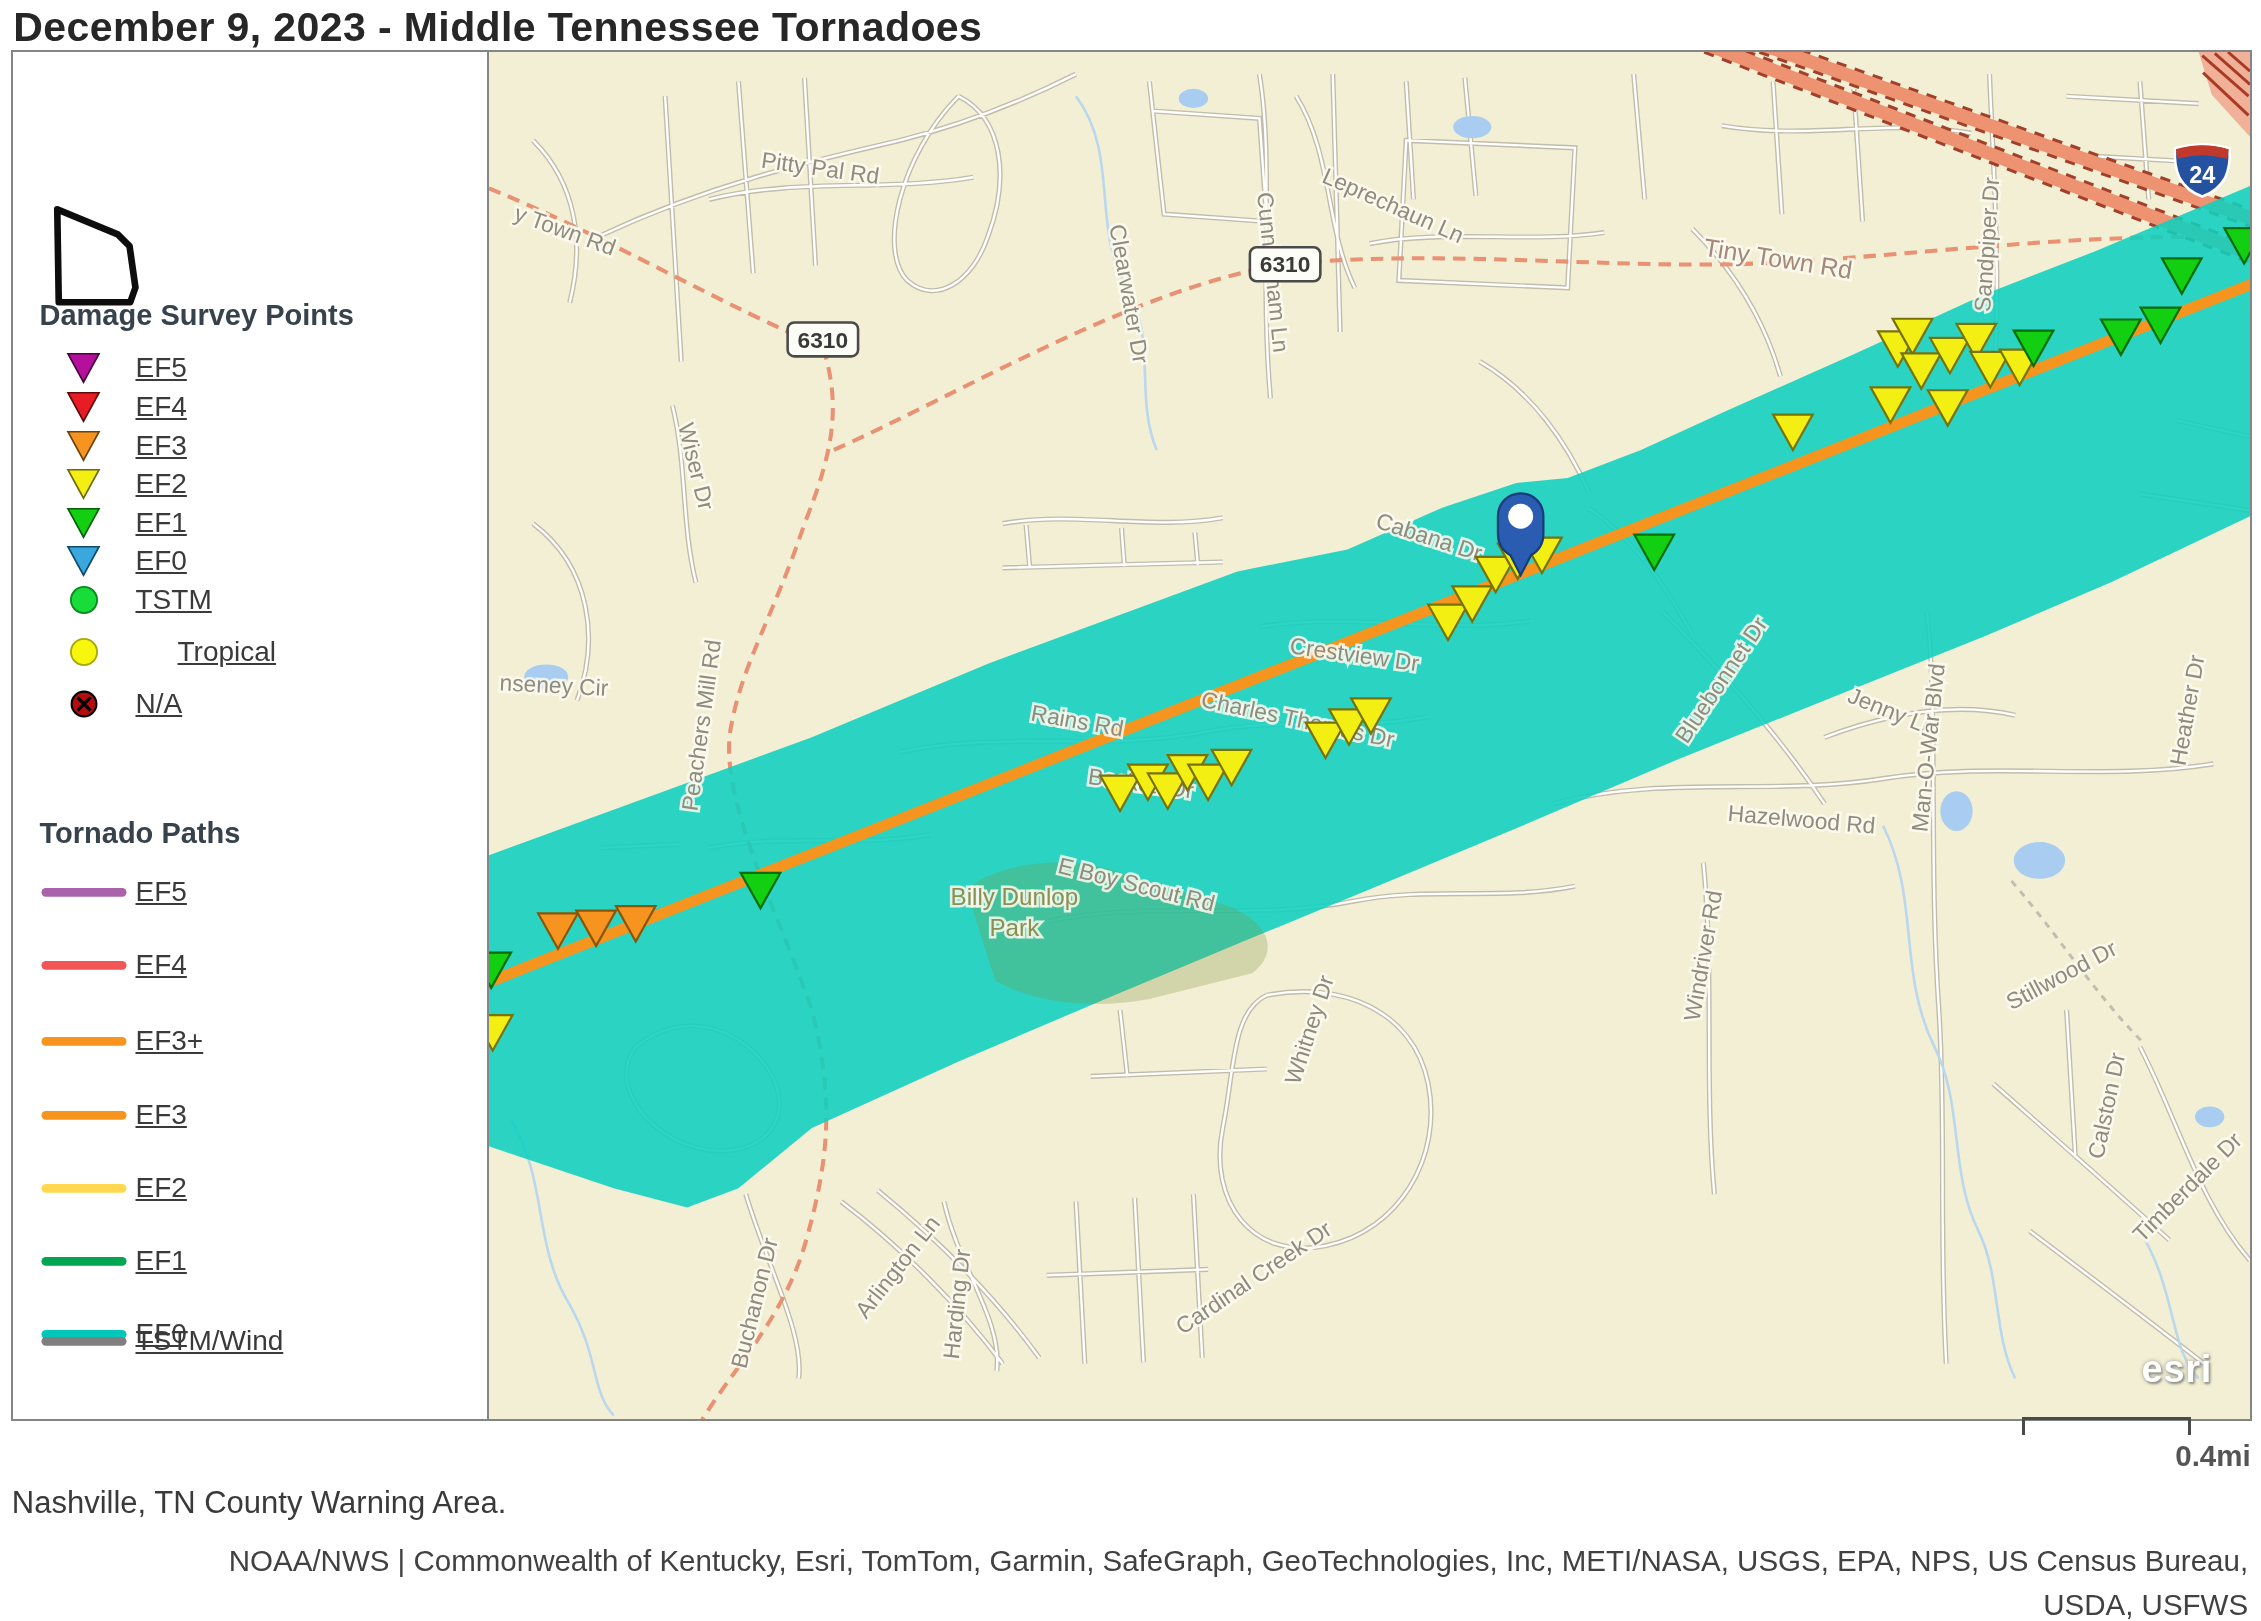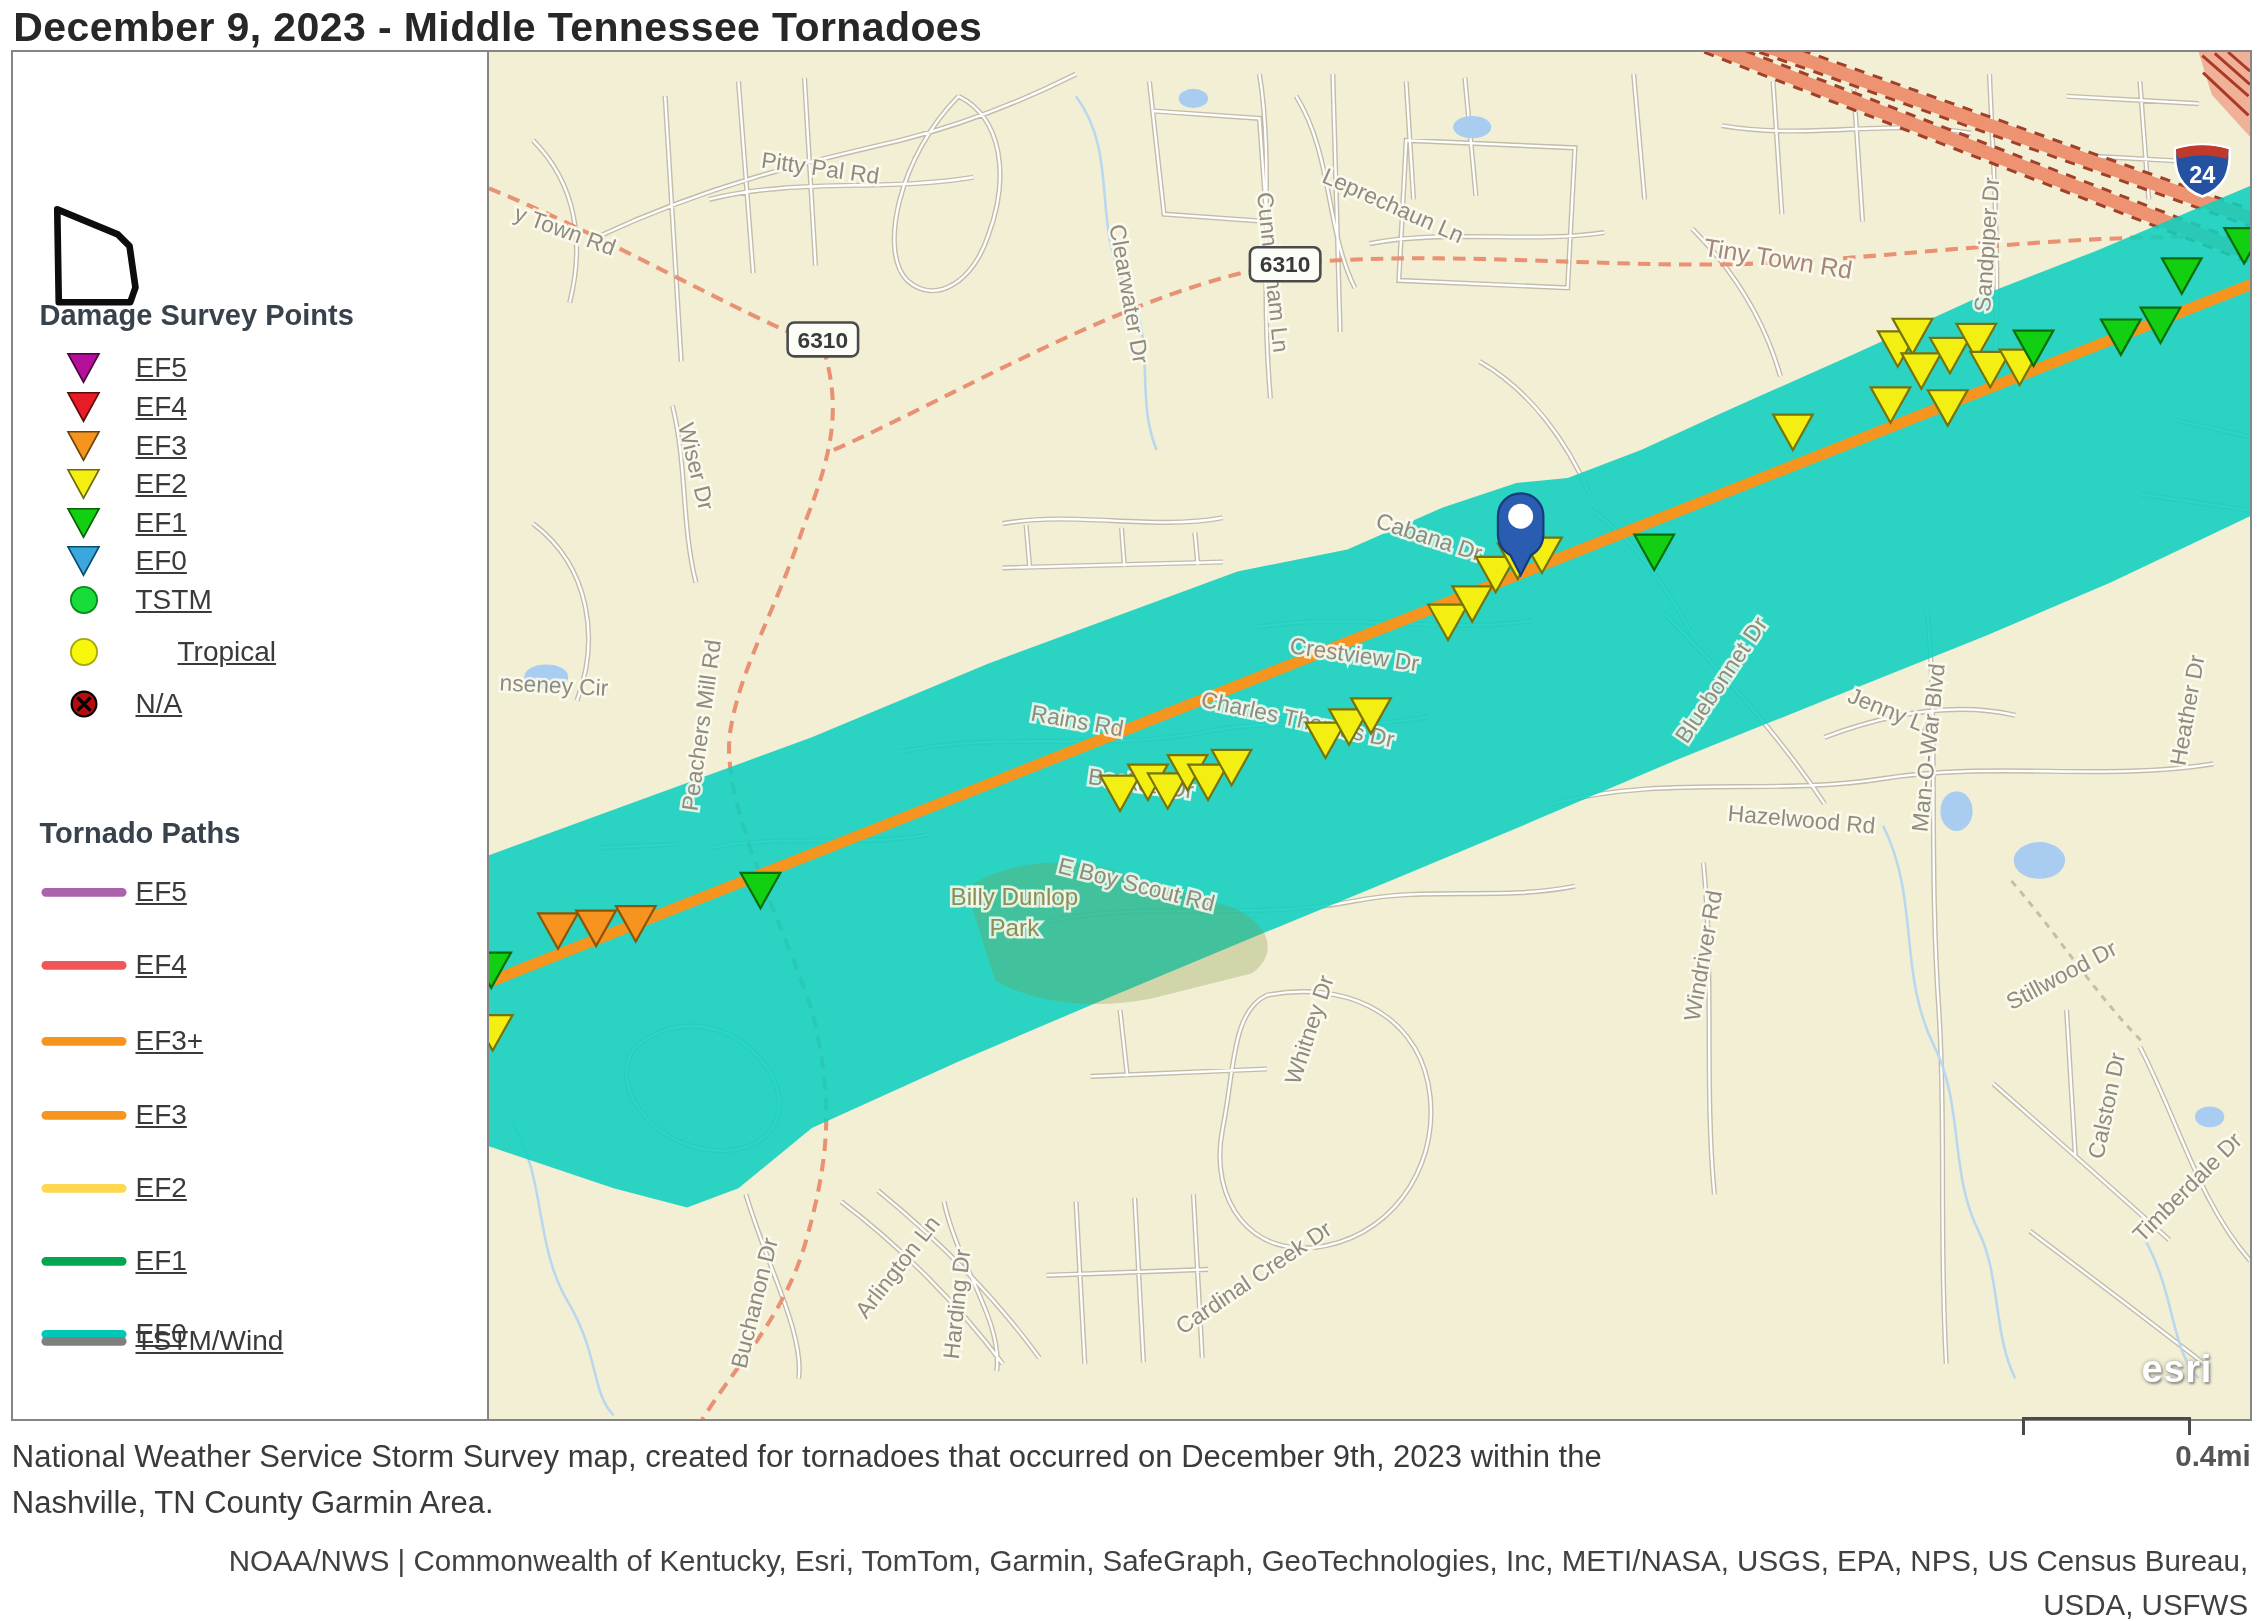--- a/index.html
+++ b/index.html
@@ -374,22 +374,22 @@
               <path d="M0,0 L-14,-27 C-26,-34 -31,-44 -31,-56 L-31,-80 C-31,-98 -17,-111 0,-111 C17,-111 31,-98 31,-80 L31,-56 C31,-44 26,-34 14,-27 Z" fill="#2a5db2" stroke="#173c78" stroke-width="3"></path>
               <circle cx="0" cy="-80" r="17" fill="#ffffff"></circle>
             </g>
           </g>
       </svg>
       <div id="esri">esri</div>
     </div>
   </div>
 
   <div id="caption">
-    <span>National Weather Service Storm Survey map, created for tornadoes that occurred on December 9th, 2023 within the</span><br>
-    <span>Nashville, TN County Garmin Area.</span>
+    <br>
+    <span>Nashville, TN County Warning Area.</span>
   </div>
 
   <div id="scalebar"></div>
   <div id="scalelabel">0.4mi</div>
 
   <div id="attribution">
     <span>NOAA/NWS | Commonwealth of Kentucky, Esri, TomTom, Garmin, SafeGraph, GeoTechnologies, Inc, METI/NASA, USGS, EPA, NPS, US Census Bureau,</span><br>
     <span>USDA, USFWS</span>
   </div>
 

